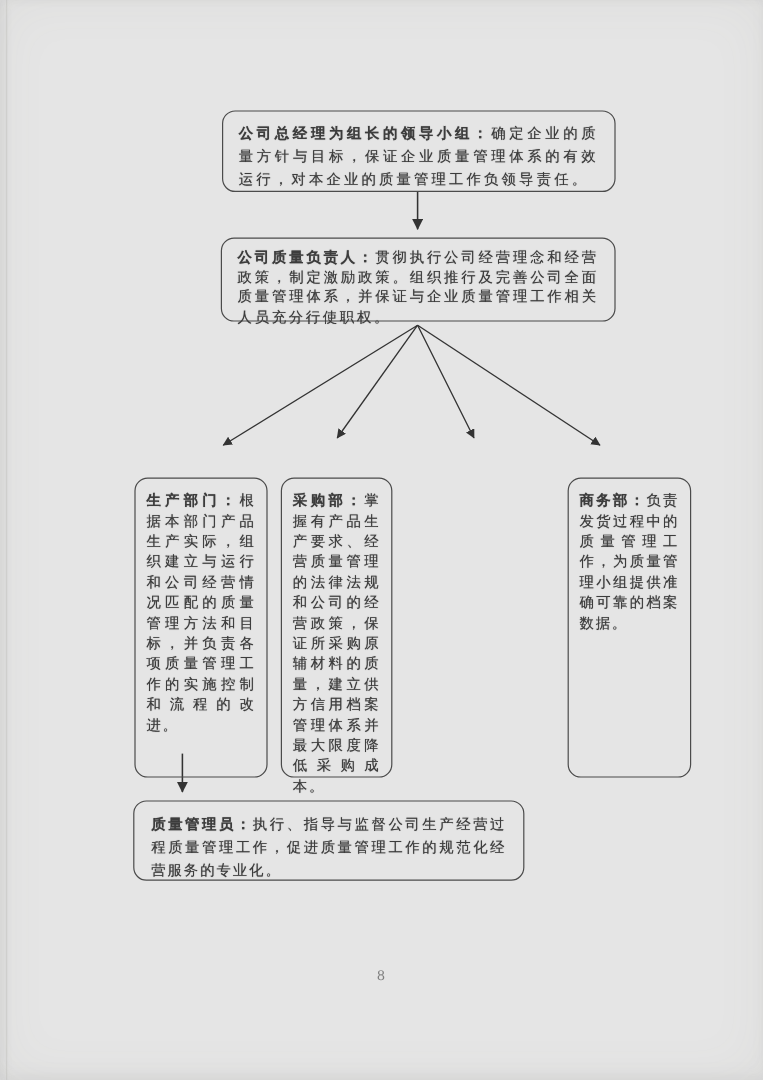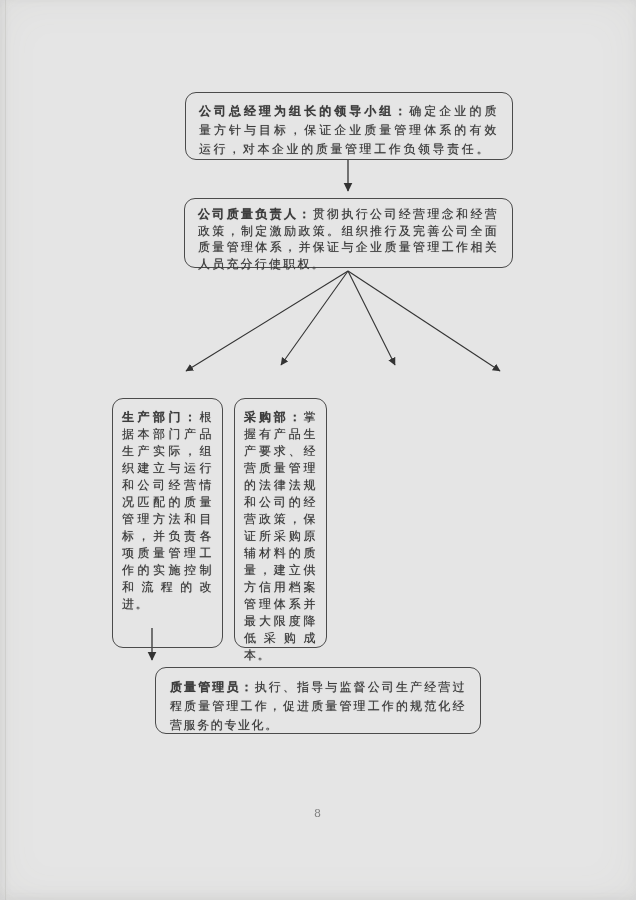--- a/index.html
+++ b/index.html
@@ -48,21 +48,21 @@
     padding:10px 9px 0 9px;
     font-size:12px;line-height:17px;letter-spacing:1.4px;margin-top:20px;
   }
   .box-production{left:112px;width:111px;}
   .box-purchasing{left:234px;width:93px;}
   .box-sales{left:355px;width:111px;}
   .box-commerce{left:473px;width:103px;}
   .box-quality-admin{
     left:111px;top:667px;width:326px;height:67px;
     padding:10px 14px 0 14px;
-    font-size:12px;line-height:19px;letter-spacing:1.6px;margin-left:44px;
+    font-size:12px;line-height:19px;letter-spacing:1.6px;
   }
   .arrows{position:absolute;left:0;top:0;pointer-events:none;}
   .page-number{
     position:absolute;left:0;right:0;top:807px;
     text-align:center;
     font-size:11px;color:#7f7f7f;letter-spacing:1px;
     font-family:"DejaVu Serif","Liberation Serif",serif;
   }
 </style>
 </head>
@@ -115,20 +115,25 @@
     </span>
   </div>
 
   <div class="fc-box dept-box box-purchasing soft">
     <span class="txt">
       <span class="fc-title">采购部：</span><span>掌握有产品生产要求、经营质量管理的法律法规和公司的经营政策，保证所采购原辅材料的质量，建立供方信用档案管理体系并最大限度降低采购成本。</span>
     </span>
   </div>
 
 
+  <div class="fc-box dept-box box-commerce soft">
+    <span class="txt">
+      <span class="fc-title">商务部：</span><span>负责发货过程中的质量管理工作，为质量管理小组提供准确可靠的档案数据。</span>
+    </span>
+  </div>
 
   <div class="fc-box box-quality-admin soft">
     <span class="txt">
       <span class="fc-title">质量管理员：</span><span>执行、指导与监督公司生产经营过程质量管理工作，促进质量管理工作的规范化经营服务的专业化。</span>
     </span>
   </div>
 
   <div class="page-number">8</div>
 </div>
 

